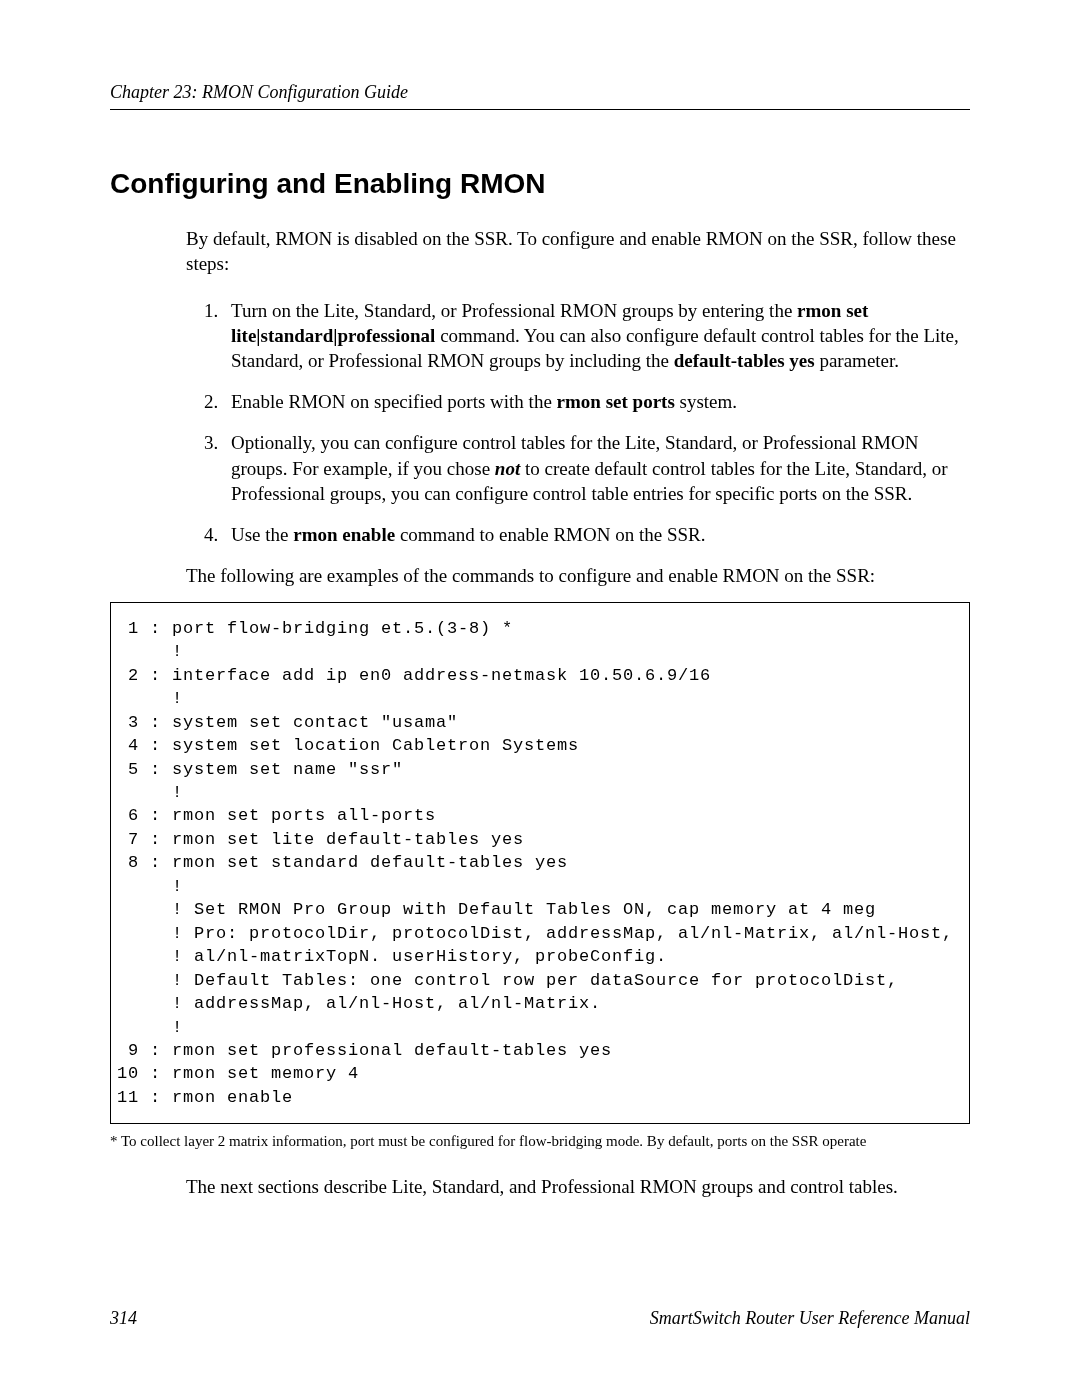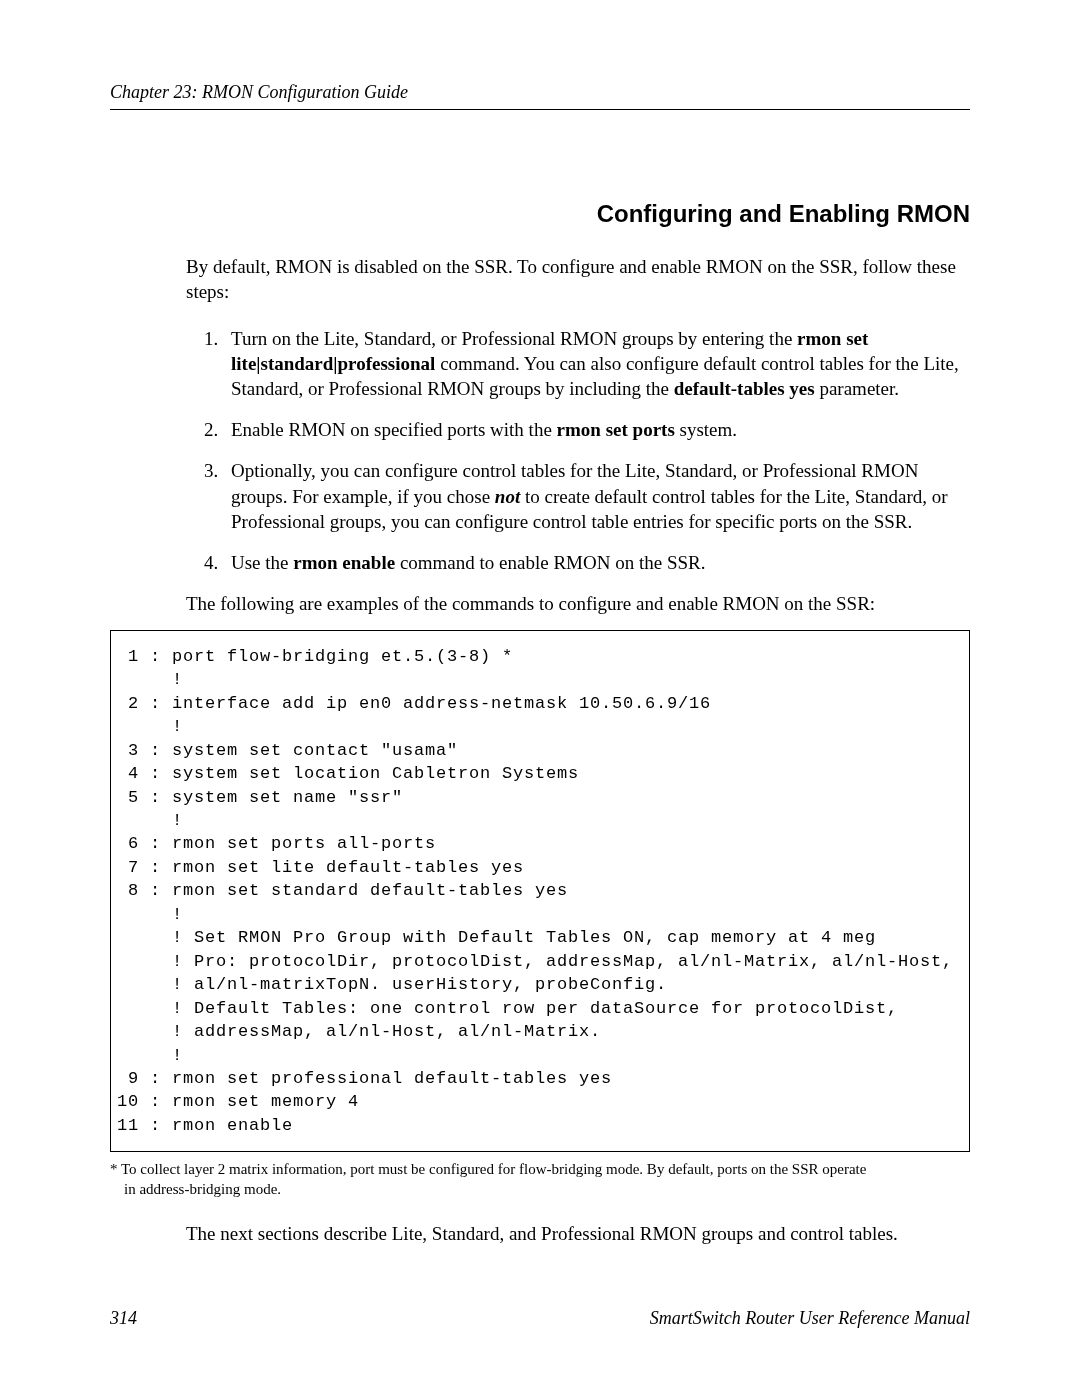--- a/index.html
+++ b/index.html
@@ -18,24 +18,23 @@
   }
   .running-head {
     font-style: italic;
     font-size: 18px;
     padding-bottom: 6px;
     border-bottom: 1.5px solid #000;
   }
   .h1 {
     font-family: "Segoe UI", "Helvetica Neue", Arial, sans-serif;
     font-weight: 700;
-    font-size: 24px;
-    margin-top: 90px;
+    font-size: 28px;
+    margin-top: 58px;
     margin-bottom: 26px;
-    text-align: right;
   }
   .body-indent {
     margin-left: 76px;
     margin-right: 4px;
     font-size: 19px;
     line-height: 1.32;
   }
   .intro { margin-bottom: 22px; }
   ol.steps {
     margin: 0 0 0 0;
@@ -133,21 +132,20 @@
      ! al/nl-matrixTopN. userHistory, probeConfig.
      ! Default Tables: one control row per dataSource for protocolDist,
      ! addressMap, al/nl-Host, al/nl-Matrix.
      !
  9 : rmon set professional default-tables yes
 10 : rmon set memory 4
 11 : rmon enable</div>
 
   <div class="footnote">
     <span>* To collect layer 2 matrix information, port must be configured for flow-bridging mode. By default, ports on the SSR operate</span>
-    <span class="footnote-indent">in address-bridging mode.</span>
   </div>
 
   <div class="body-indent">The next sections describe Lite, Standard, and Professional RMON groups and control tables.</div>
 
   <div class="footer">
     <span>314</span>
     <span>SmartSwitch Router User Reference Manual</span>
   </div>
 
 </div>

